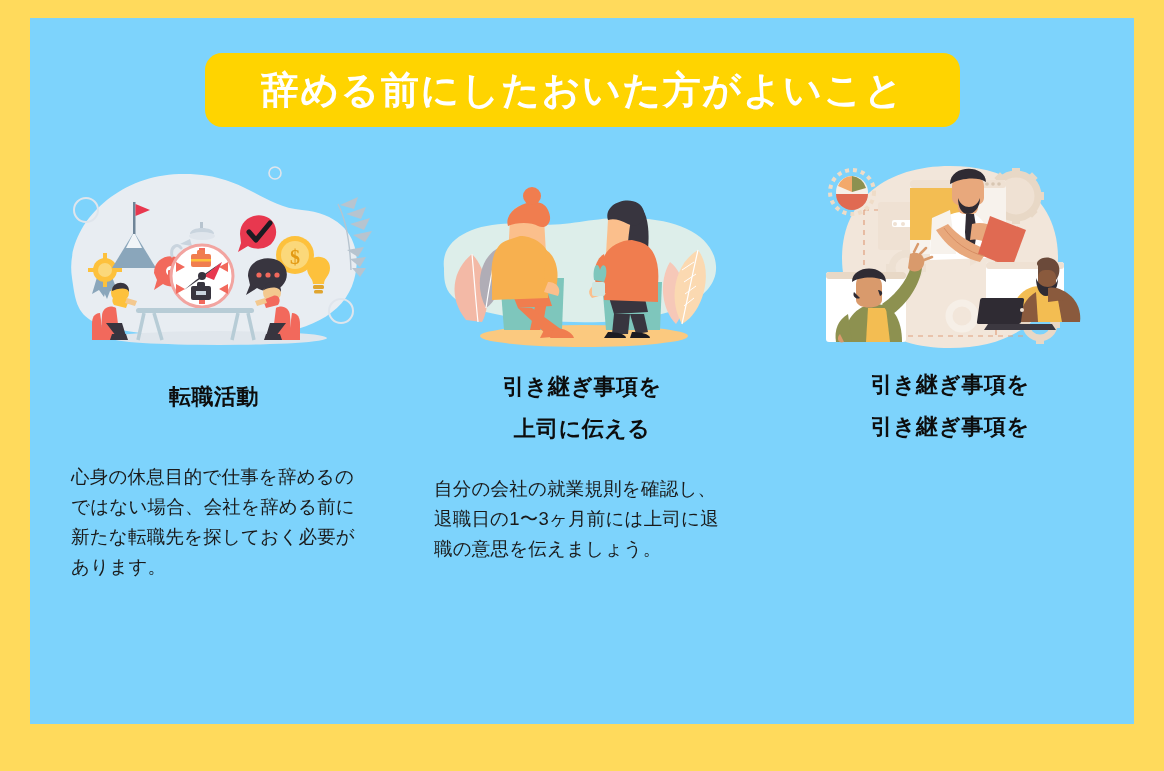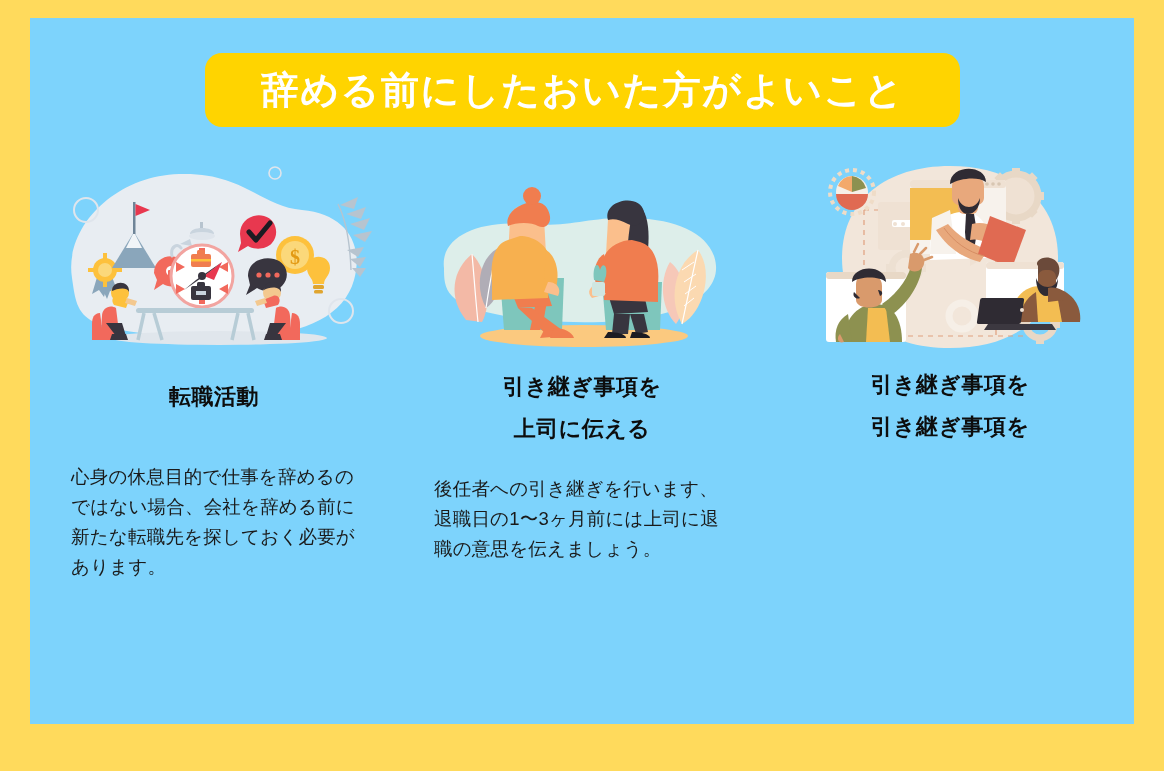--- a/index.html
+++ b/index.html
@@ -276,21 +276,21 @@
           <path d="M176 126 C168 128 164 134 170 140 L184 136 Z" fill="#fbbf8c"></path>
 
           <rect x="170" y="124" width="13" height="14" rx="2" fill="#cfe6e0"></rect>
           <path d="M172 122 C170 108 176 102 178 112 C180 104 186 106 184 118 L182 124 Z" fill="#7ec6bc"></path>
         </svg>
       </div>
       <div class="col-title">
         <div>引き継ぎ事項を</div>
         <div>上司に伝える</div>
       </div>
-      <div class="col-body">後任者への引き継ぎを行います、退職日の1〜3ヶ月前には上司に退職の意思を伝えましょう。</div>
+      <div class="col-body">自分の会社の就業規則を確認し、退職日の1〜3ヶ月前には上司に退職の意思を伝えましょう。</div>
     </div>
 
     <div class="col col3">
       <div class="illus">
         <svg viewBox="0 0 320 200" xmlns="http://www.w3.org/2000/svg">
 
           <path d="M52 100 C52 42 96 8 160 8 C224 8 268 42 268 100 C268 158 224 190 160 190 C96 190 52 158 52 100 Z" fill="#f2e6da"></path>
 
           <g stroke="#e0a07f" stroke-width="1.2" stroke-dasharray="5 5" fill="none">
             <path d="M74 52 L74 178"></path>

